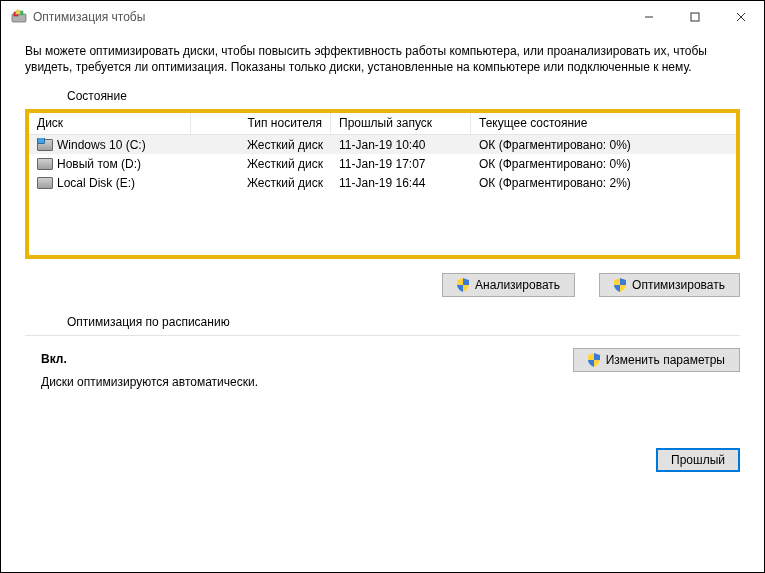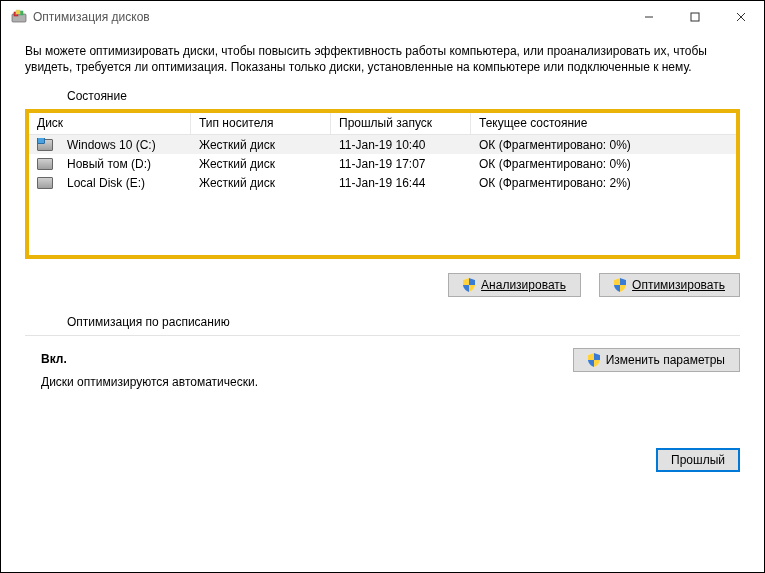--- a/index.html
+++ b/index.html
@@ -51,49 +51,49 @@
       height: 22px;
       border-bottom: 1px solid #e5e5e5;
     }
     .th {
       padding: 3px 8px;
       font-size: 12px;
       color: #000;
       border-right: 1px solid #e8e8e8;
     }
     .col0 { width: 162px; }
-    .col1 { width: 140px; }
+    .col1 { width: 140px; text-align: right; }
     .col2 { width: 140px; }
     .col3 { flex: 1; border-right: none; }
     .tr {
       display: flex;
       height: 19px;
       align-items: center;
     }
     .tr.selected { background: #f2f2f2; }
     .td { padding: 0 8px; font-size: 12px; color: #000; overflow: hidden; white-space: nowrap; }
-    .disk-cell { display: flex; align-items: center; gap: 14px; }
+    .disk-cell { display: flex; align-items: center; gap: 4px; }
     .disk-icon {
       width: 16px; height: 12px;
       display: inline-block;
       background: linear-gradient(#d0d0d0, #a0a0a0);
       border: 1px solid #666;
       border-radius: 1px;
       position: relative;
     }
     .disk-icon.os::after {
       content:'';
       position:absolute;
       left:-1px; top:-4px;
       width:6px; height:6px;
       background:#4aa3df;
       border-radius:1px;
       border:1px solid #2b6ca3;
     }
-    .btn-row { display: flex; justify-content: flex-end; gap: 18px; margin-top: 14px; text-decoration: underline; }
+    .btn-row { display: flex; justify-content: flex-end; gap: 24px; margin-top: 14px; }
     .btn {
       display: inline-flex;
       align-items: center;
       justify-content: center;
       height: 24px;
       padding: 0 14px;
       background: #e1e1e1;
       border: 1px solid #adadad;
       font-size: 12px;
       color: #000;
@@ -129,21 +129,21 @@
 
 <div class="titlebar">
   <span class="app-icon">
     <svg viewBox="0 0 16 16" width="16" height="16">
       <rect x="1" y="5" width="14" height="8" rx="1" fill="#b0b0b0" stroke="#666" stroke-width="0.7"></rect>
       <rect x="3" y="3" width="4" height="4" fill="#e04040" stroke="#a00" stroke-width="0.5"></rect>
       <rect x="8" y="2" width="4" height="4" fill="#50b050" stroke="#2a7" stroke-width="0.5"></rect>
       <rect x="5" y="1" width="4" height="4" fill="#f0d040" stroke="#cc9" stroke-width="0.5"></rect>
     </svg>
   </span>
-  <span class="title">Оптимизация дисков</span>
+  <span class="title">Оптимизация чтобы</span>
   <div class="titlebar-controls">
     <div class="tc">
       <svg width="10" height="10">
           <line x1="1" y1="5" x2="9" y2="5" stroke-width="1"></line>
         </svg>
     </div>
     <div class="tc">
       <svg width="10" height="10">
           <rect x="1" y="1" width="8" height="8" fill="none" stroke-width="1"></rect>
         </svg>

